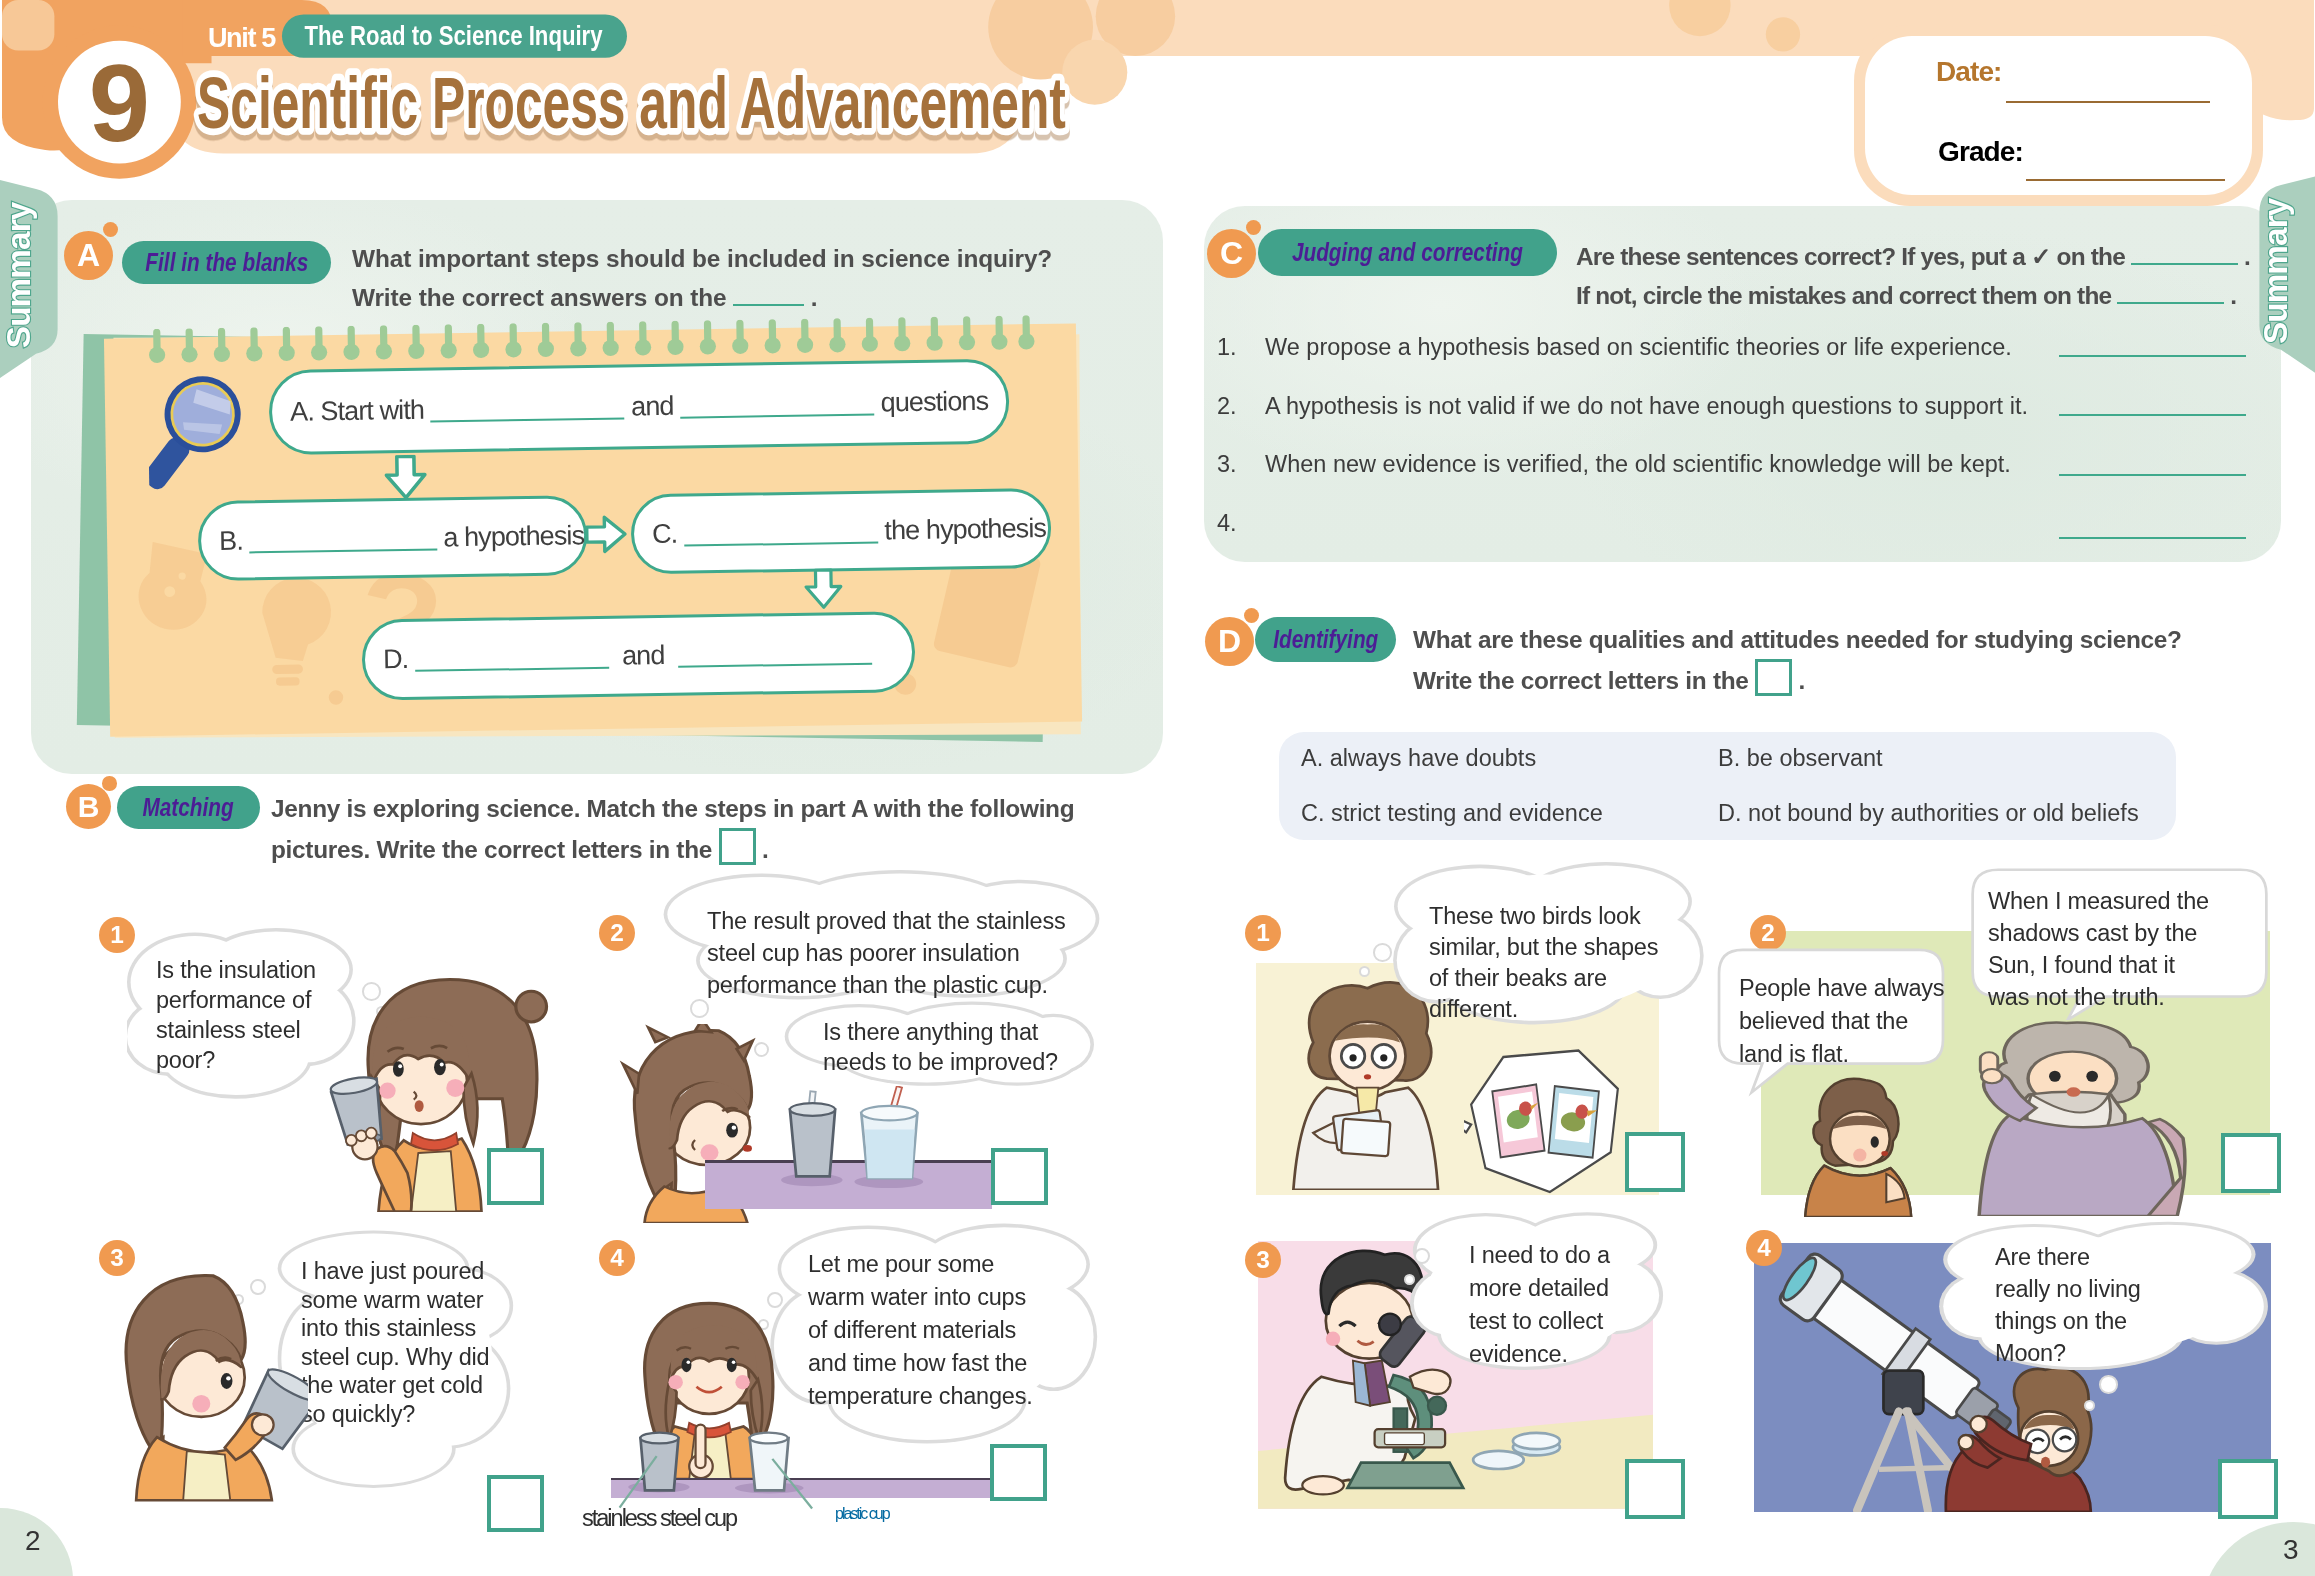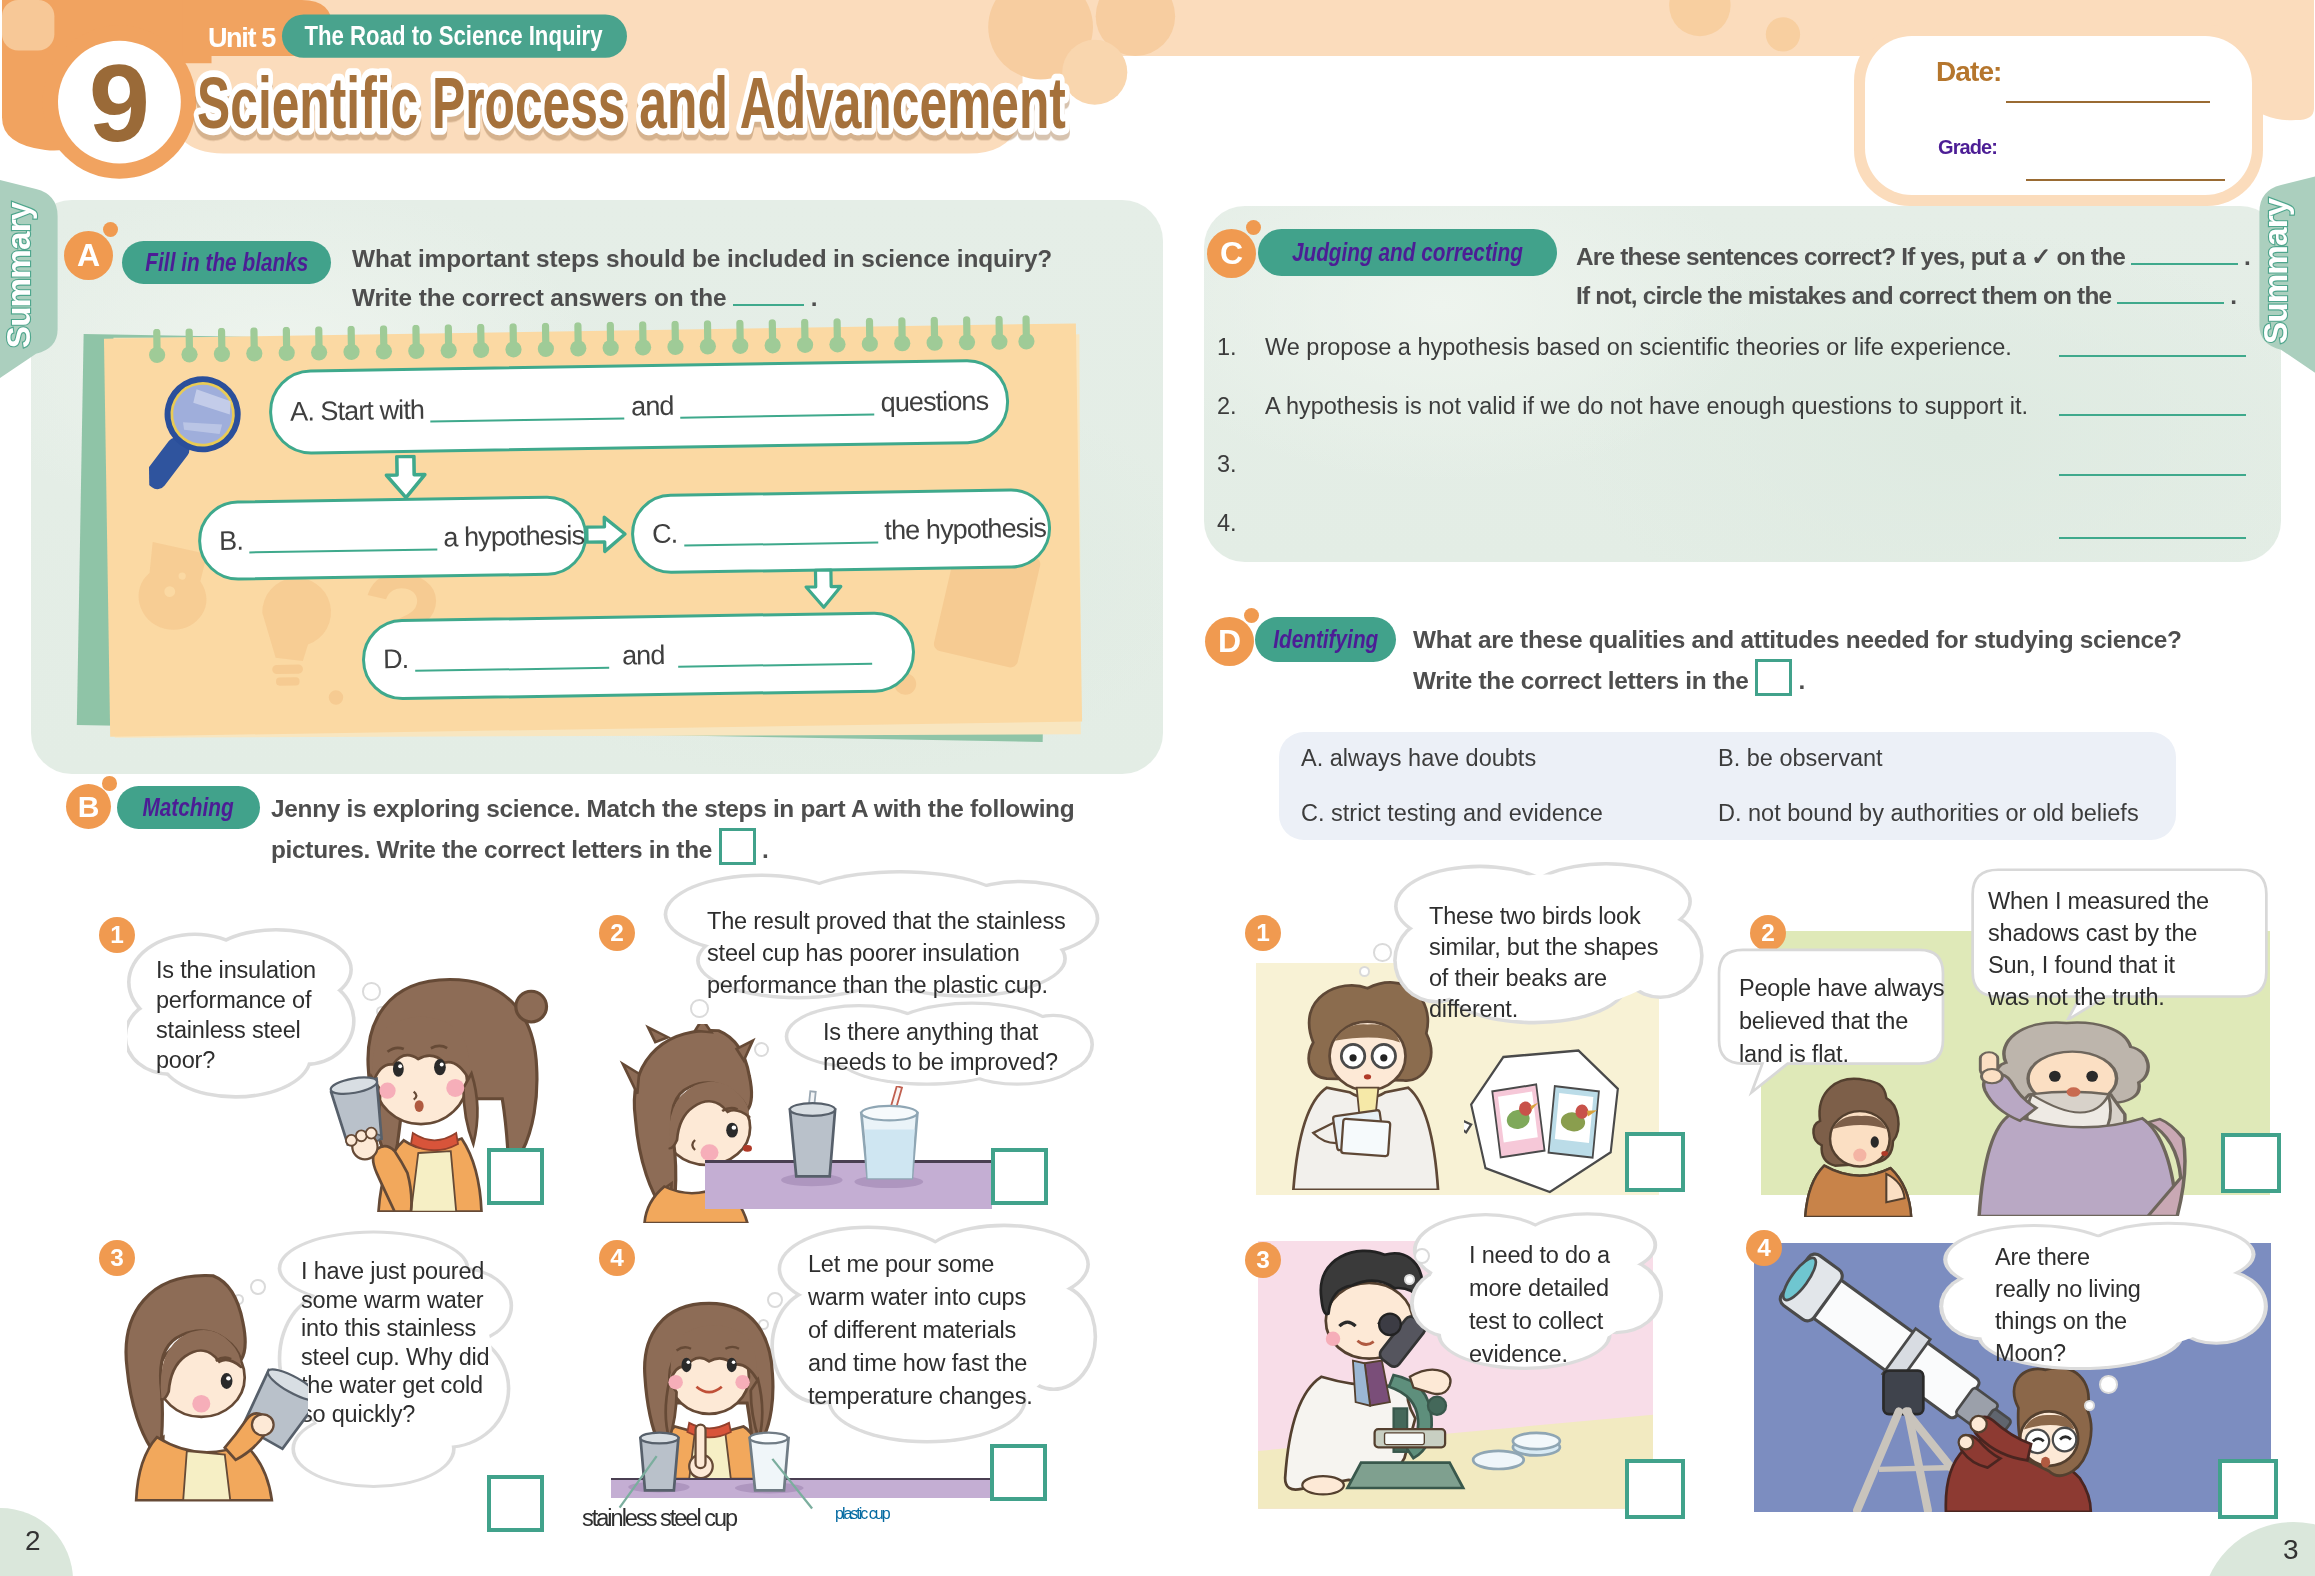--- a/index.html
+++ b/index.html
@@ -46,21 +46,21 @@
   <text x="228" y="52" font-size="30" font-weight="bold" fill="#ffffff" letter-spacing="-1.5" font-family="Liberation Sans">Unit 5</text>
   <rect x="310" y="16" width="382" height="48" rx="24" fill="#49A38D"></rect>
   <text x="500" y="50" font-size="30" font-weight="bold" fill="#ffffff" text-anchor="middle" textLength="330" lengthAdjust="spacingAndGlyphs" font-family="Liberation Sans">The Road to Science Inquiry</text>
   <text x="216" y="142" font-size="80" font-weight="bold" fill="#A5713B" stroke="#ffffff" stroke-width="15" stroke-linejoin="round" paint-order="stroke" textLength="962" lengthAdjust="spacingAndGlyphs" font-family="Liberation Sans" style="filter:drop-shadow(0 6px 0px rgba(175,135,95,0.5))">Scientific Process and Advancement</text>
 </svg>
 
 <div class="abs" style="left:1854px;top:25px;width:409px;height:181px;background:#FBDCBC;border-radius:56px;"></div>
 <div class="abs" style="left:1865px;top:36px;width:387px;height:159px;background:#fff;border-radius:47px;"></div>
 <div class="abs" style="left:1936px;top:56px;font-size:28px;font-weight:bold;color:#B5762D;letter-spacing:-0.9px;">Date:</div>
 <div class="abs" style="left:2006px;top:101px;width:204px;border-bottom:2.3px solid #9A6B33;"></div>
-<div class="abs" style="left:1938px;top:136px;font-size:20px;font-weight:bold;color:#4c1d95;letter-spacing:-0.9px;">Grade:</div>
+<div class="abs" style="left:1938px;top:136px;font-size:28px;font-weight:bold;color:#000000;letter-spacing:-0.9px;">Grade:</div>
 <div class="abs" style="left:2026px;top:179px;width:199px;border-bottom:2.3px solid #9A6B33;"></div>
 
 <svg class="abs" style="left:0;top:174px;z-index:5" width="63" height="210" viewBox="0 0 70 232">
   <path d="M0,6 L40,16 Q64,22 64,46 V172 Q64,193 40,199 L0,226 Z" fill="#ABCFBE"></path>
   <text x="33" y="112" transform="rotate(-90 33 112)" text-anchor="middle" font-size="37" font-weight="bold" fill="#ffffff" stroke="#4FA68D" stroke-width="2.5" paint-order="stroke" letter-spacing="-1" font-family="Liberation Sans">Summary</text>
 </svg>
 <svg class="abs" style="left:2254px;top:170px;z-index:5" width="63" height="210" viewBox="0 0 70 232">
   <path d="M70,6 L30,16 Q6,22 6,46 V172 Q6,193 30,199 L70,226 Z" fill="#ABCFBE"></path>
   <text x="37" y="112" transform="rotate(-90 37 112)" text-anchor="middle" font-size="37" font-weight="bold" fill="#ffffff" stroke="#4FA68D" stroke-width="2.5" paint-order="stroke" letter-spacing="-1" font-family="Liberation Sans">Summary</text>
 </svg>
@@ -416,20 +416,21 @@
       <span>Judging and correcting</span>
     </div>
 <div class="instr" style="left:1576px;top:237px;letter-spacing:-0.8px;">Are these sentences correct? If yes, put a ✓ on the <span class="blank" style="width:107px;"></span> .<br>If not, circle the mistakes and correct them on the <span class="blank" style="width:107px;"></span> .</div>
 <div class="itm" style="left:1217px;top:334px;">1.</div>
     <div class="itm" style="left:1265px;top:334px;">We propose a hypothesis based on scientific theories or life experience.</div>
 <div class="abs" style="left:2059px;top:355px;width:187px;border-bottom:2.7px solid #3FA98C;"></div>
 <div class="itm" style="left:1217px;top:393px;">2.</div>
     <div class="itm" style="left:1265px;top:393px;">A hypothesis is not valid if we do not have enough questions to support it.</div>
 <div class="abs" style="left:2059px;top:414px;width:187px;border-bottom:2.7px solid #3FA98C;"></div>
 <div class="itm" style="left:1217px;top:451px;">3.</div>
+    <div class="itm" style="left:1265px;top:451px;">When new evidence is verified, the old scientific knowledge will be kept.</div>
 <div class="abs" style="left:2059px;top:474px;width:187px;border-bottom:2.7px solid #3FA98C;"></div>
 <div class="itm" style="left:1217px;top:510px;">4.</div>
 <div class="abs" style="left:2059px;top:537px;width:187px;border-bottom:2.7px solid #3FA98C;"></div>
 
 <div class="scirc" style="left:1205px;top:617px;width:49px;height:49px;font-size:32px;">D</div>
 <div class="abs" style="left:1244px;top:608px;width:15.4px;height:15.4px;border-radius:50%;background:#F09A50;"></div>
 <div class="pill" style="left:1255px;top:617px;width:141px;height:45px;">
       <span>Identifying</span>
     </div>
 <div class="instr" style="left:1413px;top:620px;letter-spacing:-0.3px;">What are these qualities and attitudes needed for studying science?<br>Write the correct letters in the <span style="display:inline-block;width:31px;height:31px;border:3.6px solid #41A28B;background:#fff;vertical-align:-7.2px;"></span> .</div>

